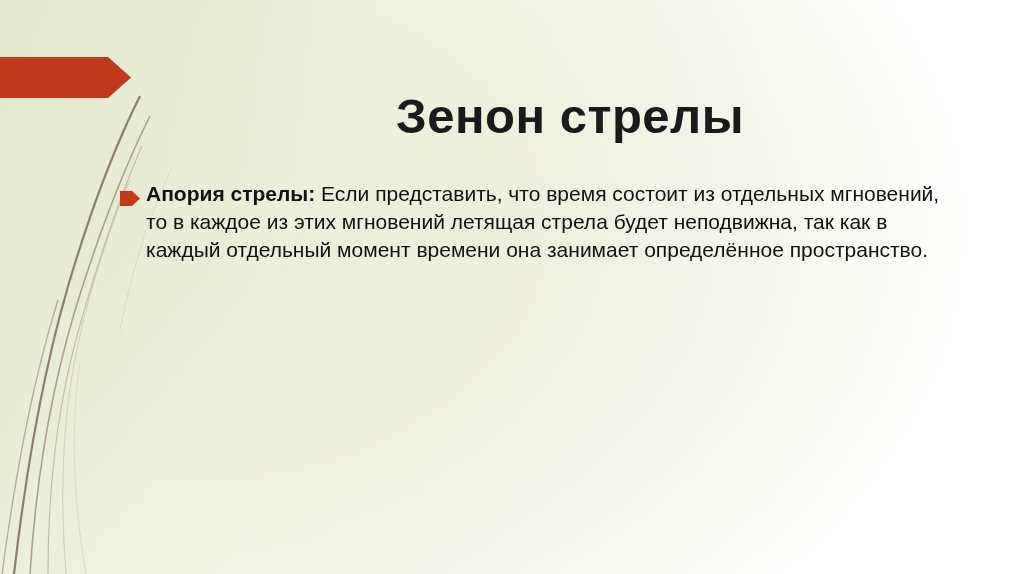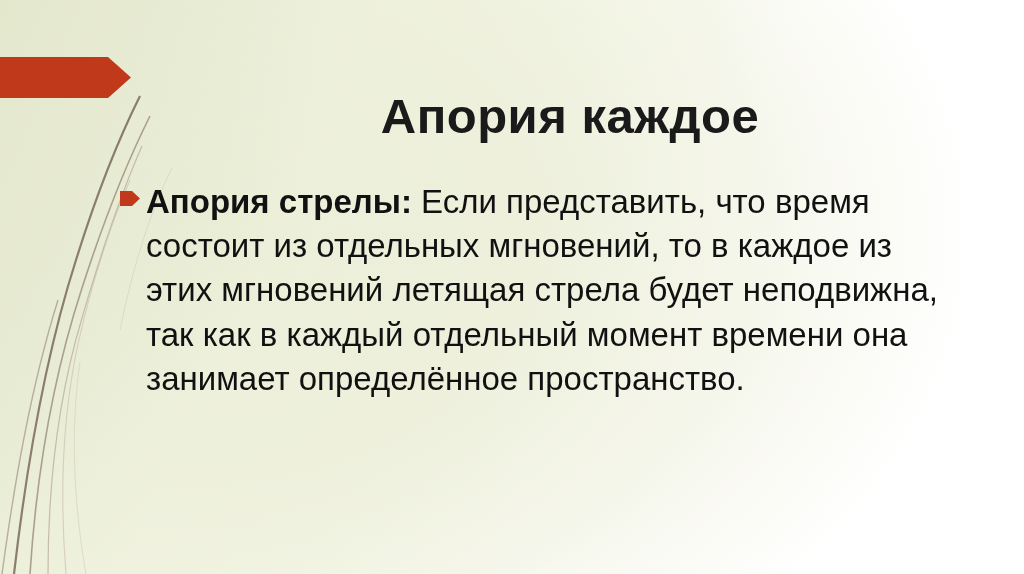--- a/index.html
+++ b/index.html
@@ -84,21 +84,21 @@
   .bullet-marker {
     flex: 0 0 auto;
     width: 22px;
     padding-top: 11px;
     margin-right: 4px;
   }
   .bullet-marker svg { display: block; }
 
   .bullet-text {
     flex: 1 1 auto;
-    font-size: 33px;
+    font-size: 21px;
     line-height: 1.34;
     color: #111111;
   }
   .bullet-text .lead {
     font-weight: bold;
   }
 </style>
 </head>
 <body>
 
@@ -118,21 +118,21 @@
       <path d="M120 330 C 132 270, 150 212, 172 168" stroke="#cdc2ac" stroke-width="1" fill="none" opacity="0.45"></path>
     </svg>
   </div>
 
   <div class="banner">
     <svg width="131" height="41" viewBox="0 0 131 41" xmlns="http://www.w3.org/2000/svg">
       <path d="M0 0 H108 L131 20.5 L108 41 H0 Z" fill="#C0391B"></path>
     </svg>
   </div>
 
-  <h1 class="title">Апория каждое</h1>
+  <h1 class="title">Зенон стрелы</h1>
 
   <div class="body">
 
     <div class="bullet-row">
       <span class="bullet-marker">
         <svg width="20" height="15" viewBox="0 0 20 15" xmlns="http://www.w3.org/2000/svg">
           <path d="M0 0 H12 L20 7.5 L12 15 H0 Z" fill="#C0391B"></path>
         </svg>
       </span>
       <div class="bullet-text">

